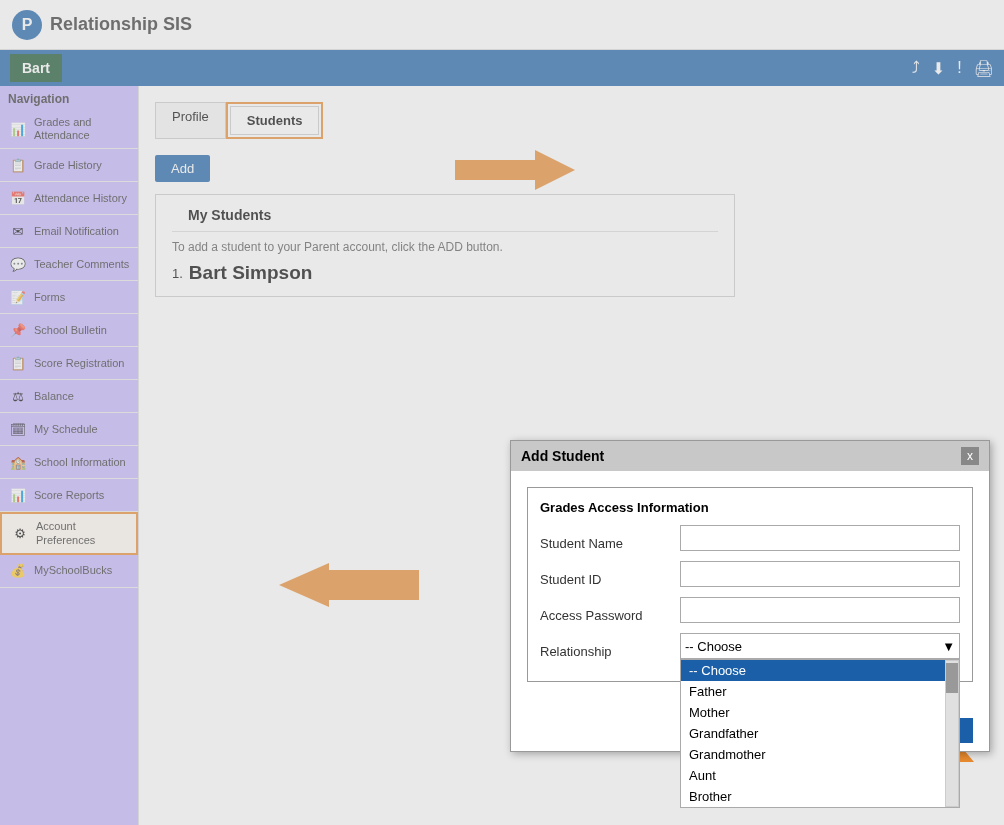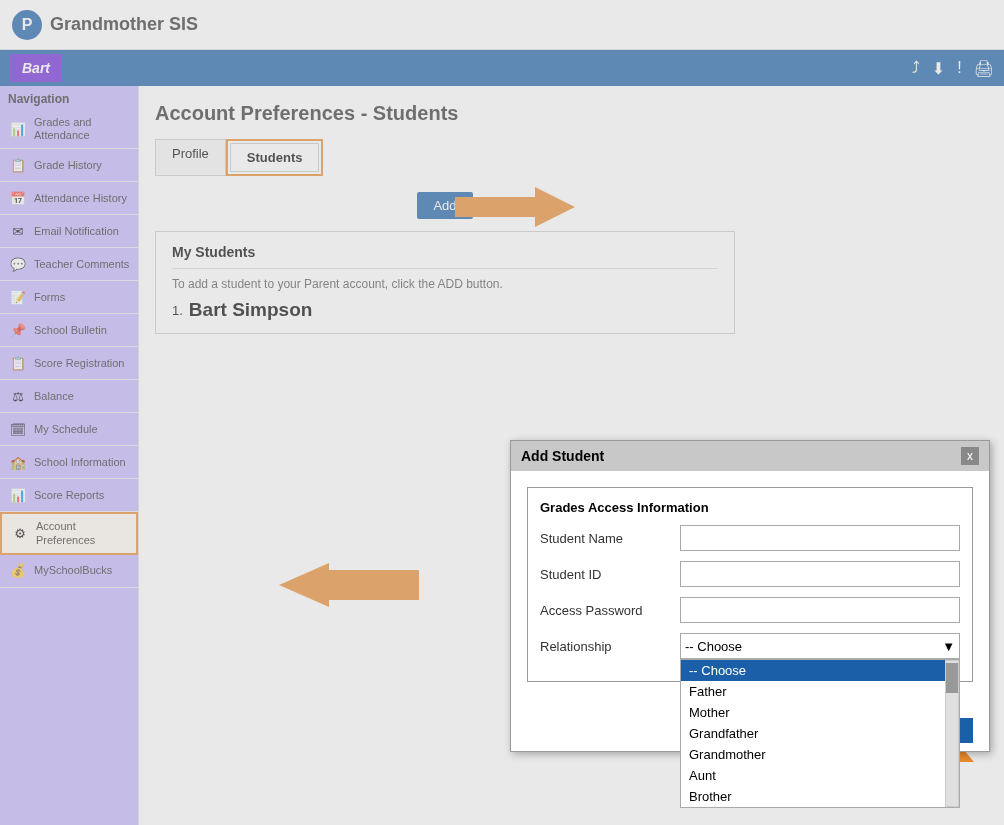--- a/index.html
+++ b/index.html
@@ -5,21 +5,21 @@
     * { margin: 0; padding: 0; box-sizing: border-box; }
     body { font-family: Arial, sans-serif; font-size: 13px; background: #f0f0f0; width: 1004px; height: 825px; overflow: hidden; }
 
     
     .header { background: white; padding: 8px 12px; display: flex; align-items: center; border-bottom: 1px solid #ddd; height: 50px; }
     .logo-icon { width: 30px; height: 30px; border-radius: 50%; background: #1a5fa8; display: flex; align-items: center; justify-content: center; color: white; font-weight: bold; font-size: 16px; margin-right: 8px; }
     .app-title { font-size: 18px; font-weight: bold; color: #333; }
 
     
     .tab-bar { background: #1a5fa8; height: 36px; display: flex; align-items: center; padding: 0 10px; justify-content: space-between; }
-    .tab-bar-name { color: white; font-weight: bold; font-size: 14px; padding: 6px 12px; background: #6d28d9; font-style: italic; }
+    .tab-bar-name { color: white; font-weight: bold; font-size: 14px; padding: 6px 12px; background: #14532d; }
     .tab-bar-icons { display: flex; gap: 12px; align-items: center; }
     .tab-bar-icons span { color: white; font-size: 16px; cursor: pointer; }
 
     
     .main-layout { display: flex; height: calc(825px - 86px); }
 
     
     .sidebar { width: 139px; background: #c4b5fd; border-right: 1px solid #ddd; overflow-y: auto; flex-shrink: 0; }
     .sidebar-nav-title { font-weight: bold; font-size: 12px; color: #333; padding: 6px 8px 4px 8px; }
     .sidebar-item { display: flex; align-items: center; padding: 6px 8px; cursor: pointer; border-bottom: 1px solid #e8e8e8; gap: 6px; }
@@ -30,57 +30,57 @@
     
     .content { flex: 1; padding: 16px; background: white; overflow-y: auto; position: relative; }
     .page-title { font-size: 20px; font-weight: bold; color: #333; margin-bottom: 14px; }
 
     
     .tabs { display: flex; margin-bottom: 16px; }
     .tab { padding: 6px 16px; border: 1px solid #ccc; cursor: pointer; background: #f5f5f5; font-size: 13px; }
     .tab.active { background: white; border-bottom: 1px solid white; font-weight: bold; text-align: center; }
 
     
-    .add-button-row { display: flex; justify-content: center; margin-bottom: 12px; align-items: center; gap: 12px; }
+    .add-button-row { display: flex; justify-content: flex-start; margin-bottom: 12px; align-items: center; gap: 12px; }
     .btn-add { background: #1a5fa8; color: white; border: none; padding: 6px 16px; font-size: 13px; cursor: pointer; border-radius: 2px; }
 
     
     .students-section { border: 1px solid #ccc; padding: 12px 16px; max-width: 580px; }
-    .students-section h3 { font-size: 14px; font-weight: bold; margin-bottom: 8px; }
+    .students-section h3 { font-size: 14px; font-weight: bold; margin-bottom: 8px; margin-left: 16px; }
     .students-section .hint { font-size: 12px; color: #555; margin-bottom: 8px; }
     .student-name { font-weight: bold; font-size: 19px; }
 
     
     .modal-overlay { position: fixed; top: 0; left: 0; width: 1004px; height: 825px; background: rgba(200,200,200,0.4); z-index: 100; }
     .modal { position: absolute; top: 440px; left: 510px; width: 480px; background: white; border: 1px solid #999; box-shadow: 2px 2px 8px rgba(0,0,0,0.3); z-index: 101; }
     .modal-header { background: #c8c8c8; padding: 6px 10px; display: flex; justify-content: space-between; align-items: center; font-weight: bold; font-size: 14px; }
     .modal-close { background: #888; color: white; border: none; width: 18px; height: 18px; cursor: pointer; font-size: 12px; display: flex; align-items: center; justify-content: center; }
     .modal-body { padding: 16px; }
     .field-group { border: 1px solid #999; padding: 12px; margin-bottom: 12px; }
     .field-group-title { font-weight: bold; font-size: 13px; margin-bottom: 10px; }
-    .form-row { display: flex; align-items: center; margin-bottom: 10px; }
+    .form-row { display: flex; align-items: flex-end; margin-bottom: 10px; }
     .form-label { width: 140px; font-size: 13px; color: #333; }
     .form-input { flex: 1; height: 26px; border: 1px solid #aaa; padding: 2px 6px; font-size: 13px; }
     .modal-footer { padding: 8px 16px; display: flex; justify-content: flex-end; gap: 8px; }
     .btn-cancel { background: #e0e0e0; border: 1px solid #aaa; padding: 4px 14px; cursor: pointer; font-size: 13px; }
     .btn-ok { background: #1a5fa8; color: white; border: none; padding: 4px 14px; cursor: pointer; font-size: 13px; }
     .dropdown-item { padding: 3px 8px; font-size: 13px; cursor: pointer; }
     .dropdown-item.selected { background: #1a5fa8; color: white; }
     .dropdown-content { flex: 1; }
     .scrollbar { width: 14px; background: #e0e0e0; border: 1px solid #ccc; display: flex; flex-direction: column; align-items: center; }
     .scrollbar-thumb { width: 12px; background: #999; height: 30px; margin-top: 2px; }
   </style>
 </head>
 <body>
 
 <div class="header">
   <div class="logo-icon">
     <span>P</span>
   </div>
-  <div class="app-title">Grandmother SIS</div>
+  <div class="app-title">Relationship SIS</div>
 </div>
 
 <div class="tab-bar">
   <div class="tab-bar-name">Bart</div>
   <div class="tab-bar-icons">
     <span>⤴</span>
     <span>⬇</span>
     <span>!</span>
     <span>🖨</span>
   </div>
@@ -143,21 +143,20 @@
       <div class="icon">⚙</div>
       <div class="label">Account Preferences</div>
     </div>
     <div class="sidebar-item">
       <div class="icon">💰</div>
       <div class="label">MySchoolBucks</div>
     </div>
   </div>
 
   <div class="content">
-    <h1 class="page-title">Account Preferences - Students</h1>
 
     <div class="tabs">
       <div class="tab">
         <span>Profile</span>
       </div>
       <div style="border: 2px solid #e88a2e; padding: 2px;">
         <div class="tab active" style="background: white; border: 1px solid #ccc; font-weight: bold;">
           <span>Students</span>
         </div>
       </div>

